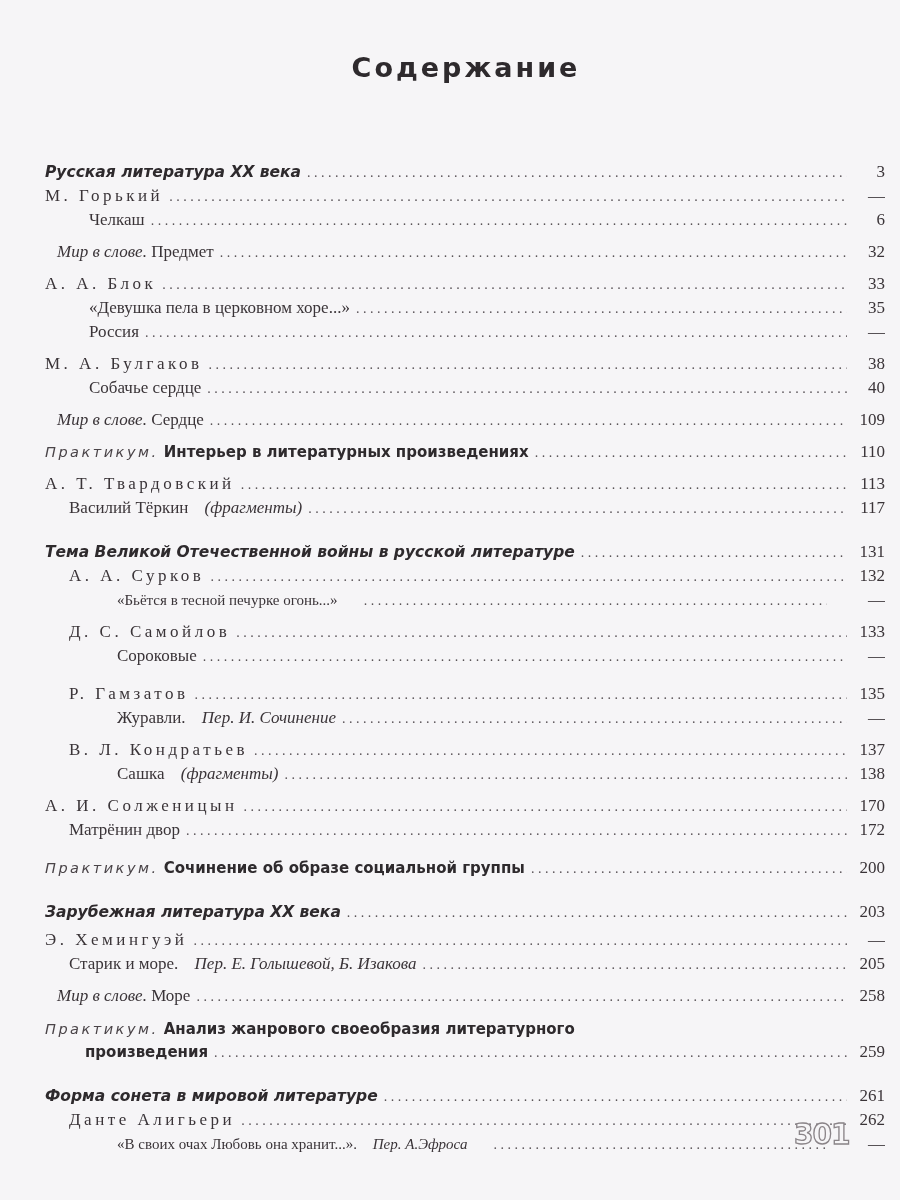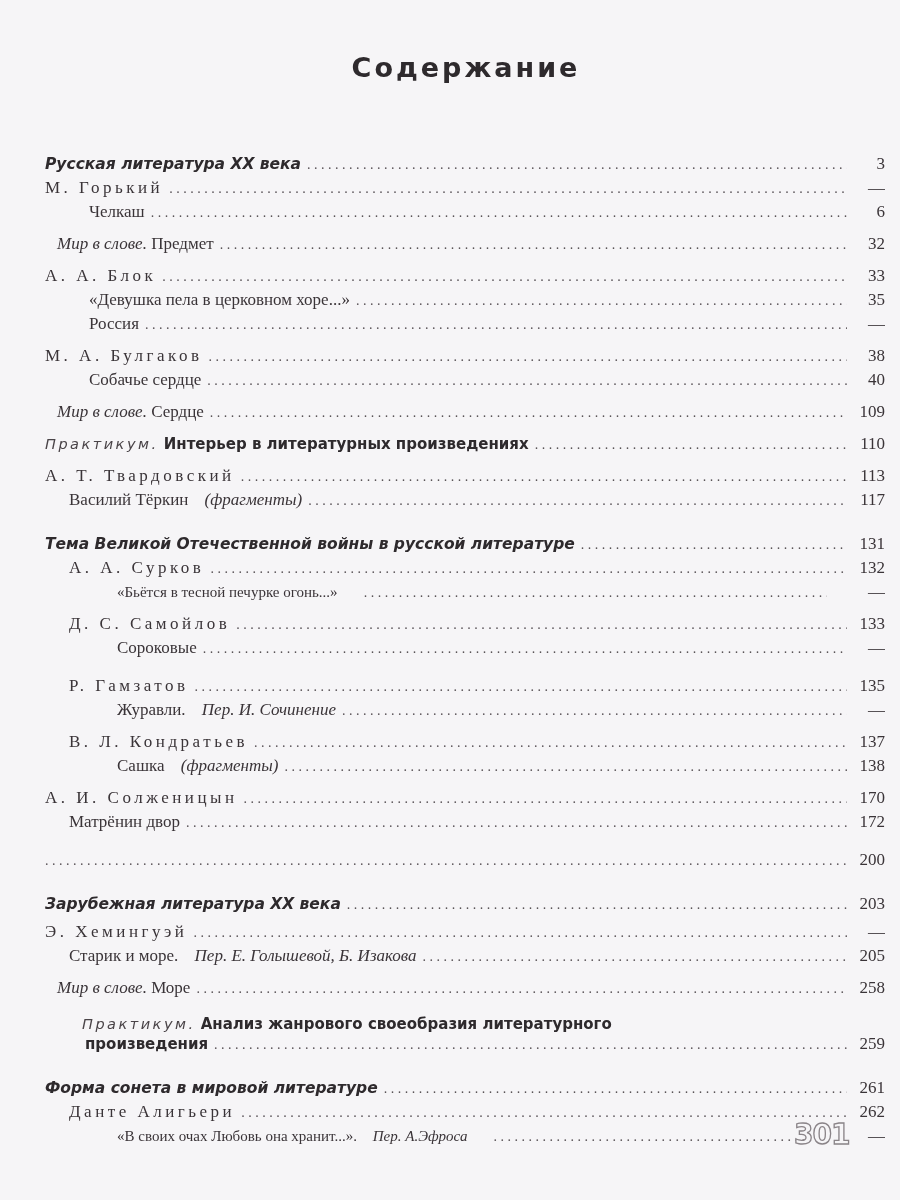--- a/index.html
+++ b/index.html
@@ -9,21 +9,21 @@
     font-family:"Liberation Serif", "DejaVu Serif", serif;
     color:#3a3438;
     position:relative;
   }
   .page { position:absolute; left:0; top:0; width:900px; height:1200px; }
   .title {
     position:absolute; top:52px; left:16px; width:900px; text-align:center;
     font-family:"DejaVu Sans", sans-serif; font-weight:bold;
     font-size:27px; letter-spacing:3px; color:#2e2a2d;
   }
-  .toc { position:absolute; left:45px; top:152px; width:840px; }
+  .toc { position:absolute; left:45px; top:160px; width:840px; }
   .row {
     display:flex; align-items:baseline; height:24px; line-height:24px;
     font-size:17px; white-space:nowrap; overflow:hidden;
   }
   .row .txt { flex:0 0 auto; padding-right:6px; }
   .row .dots {
     flex:1 1 auto; overflow:hidden; color:#5a5458; letter-spacing:3px;
     font-size:14px;
   }
   .row .dots::before {
@@ -46,21 +46,21 @@
   .indent2 { padding-left:72px; }
   .practicum-label {
     font-family:"DejaVu Sans", sans-serif; font-style:italic; font-weight:normal;
     letter-spacing:2.5px; font-size:14.5px; color:#4a4448;
   }
   .practicum-title {
     font-family:"DejaVu Sans", sans-serif; font-weight:bold; font-size:15px; color:#2e2a2d;
   }
   .it { font-style:italic;margin-left:12px; }
   .wrapline {
-    font-size:17px; height:24px; line-height:32px; white-space:nowrap;margin-left:37px;
+    font-size:17px; height:24px; line-height:26px; white-space:nowrap;
   }
   .page-num {
     position:absolute; left:794px; top:1118px;
     font-family:"DejaVu Sans", sans-serif; font-weight:bold; font-size:28px;
     color:#f6f5f7; -webkit-text-stroke:1.3px #8a8488; letter-spacing:-1px;
   }
 </style>
 </head>
 <body>
 
@@ -196,20 +196,21 @@
         <span class="dots"></span>
         <span class="pg">170</span>
     </div>
     <div class="row indent1">
       <span class="txt">Матрёнин двор</span>
         <span class="dots"></span>
         <span class="pg">172</span>
     </div>
     <div class="gap-m"></div>
     <div class="row">
+      <span class="txt"><span class="practicum-label">Практикум.</span><span class="practicum-title"> Сочинение об образе социальной группы</span></span>
         <span class="dots"></span>
         <span class="pg">200</span>
     </div>
     <div class="gap-l"></div>
 
     <div class="row section">
       <span class="txt">Зарубежная литература XX века</span>
         <span class="dots"></span>
         <span class="pg">203</span>
     </div>

